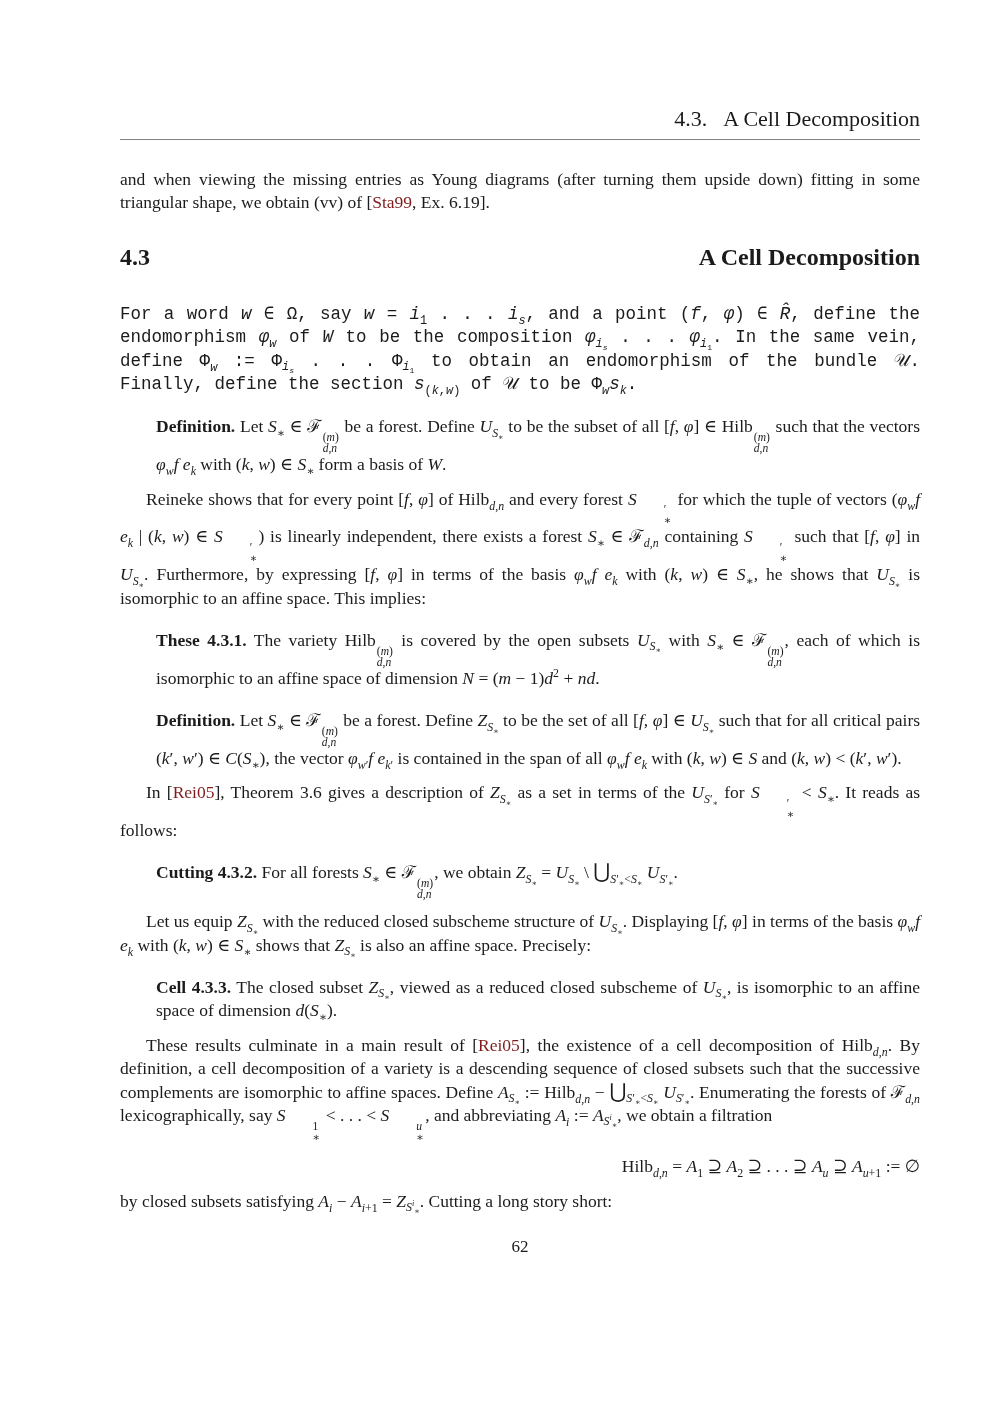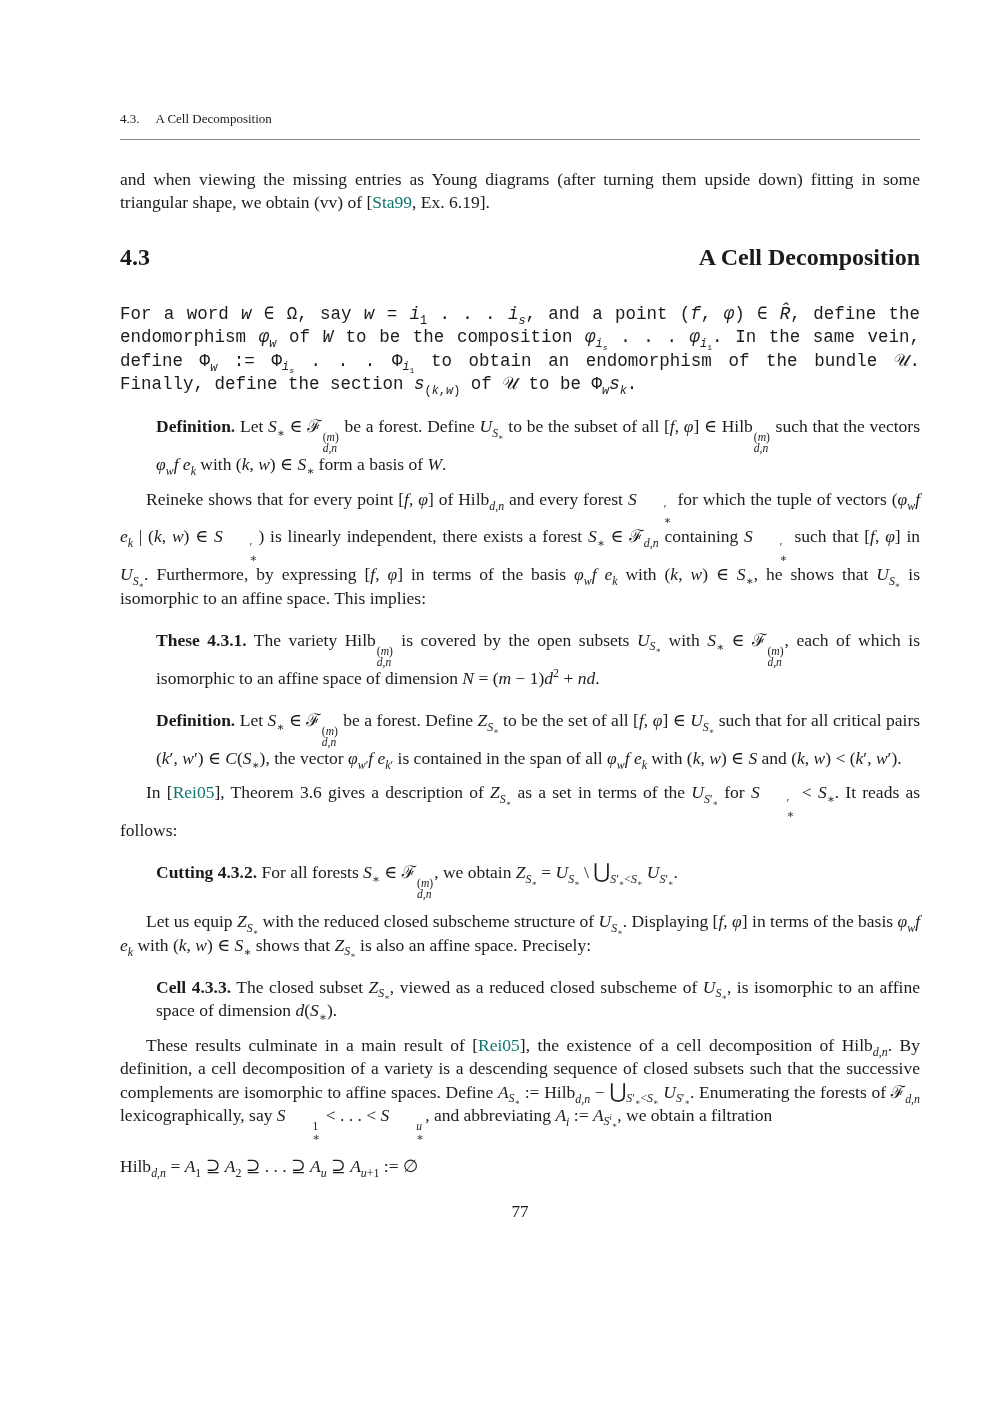--- a/index.html
+++ b/index.html
@@ -7,45 +7,45 @@
     position:relative;
     width:1000px;height:1414px;
     margin:0 auto;
     background:#ffffff;
     font-family:"Liberation Serif","DejaVu Serif",serif;
     color:#1b1b1b;
     overflow:hidden;
   }
   .textcol{position:absolute;left:120px;top:108px;width:800px;}
   .runhead{
-    display:flex;gap:16px;
-    font-size:13px;line-height:21px;
+    display:flex;justify-content:flex-end;gap:16px;
+    font-size:22px;line-height:21px;
     padding-bottom:10px;border-bottom:1.6px solid #838383;
   }
   .p{
     margin:0;text-align:justify;
     font-size:17.5px;line-height:23.4px;
   }
   .indent{text-indent:26px;}
   .sechead{
     margin:28px 0 0 0;
     font-size:24px;line-height:28px;font-weight:bold;
     display:flex;gap:24px;align-items:baseline;justify-content:space-between;
   }
   .mt-par{margin-top:11px;}
   .mt-blk{margin-top:19px;margin-left:36px;}
   .mt-first{margin-top:28px;}
   .mt-body{margin-top:32px;font-family:Liberation Mono, monospace;}
-  .eq{margin-top:12px;text-align:left;font-size:17.5px;line-height:24px;}
+  .eq{margin-top:12px;text-align:right;font-size:17.5px;line-height:24px;}
   .mt-after-eq{margin-top:12px;}
   .pagenum{margin-top:24px;text-align:center;font-size:17px;}
   i{font-style:italic;}
   b{font-weight:bold;}
   sub,sup{font-size:68%;line-height:0;}
-  .cite{color:#0f766e;text-decoration:none;cursor:pointer;}
+  .cite{color:#7f1d1d;text-decoration:none;cursor:pointer;}
   .cup{font-size:118%;line-height:0;}
   .ss{
     display:inline-flex;flex-direction:column;align-items:flex-start;
     vertical-align:-0.5em;height:1.2em;justify-content:space-between;
     margin:0 1px;overflow:visible;
   }
   .ss .t,.ss .b{display:block;font-size:66%;line-height:0.95;}
 </style>
 </head>
 <body>
@@ -117,17 +117,18 @@
     <p class="p mt-par indent">These results culminate in a main result of [<a class="cite">Rei05</a>], the existence of a cell decomposition of Hilb<sub><i>d</i>,<i>n</i></sub>. By definition, a cell decomposition of a variety is a descending sequence of closed subsets such that the successive complements are isomorphic to affine spaces.  Define <i>A</i><sub><i>S</i><sub>∗</sub></sub> := Hilb<sub><i>d</i>,<i>n</i></sub> − <span class="cup">⋃</span><sub><i>S</i>′<sub>∗</sub>&lt;<i>S</i><sub>∗</sub></sub> <i>U</i><sub><i>S</i>′<sub>∗</sub></sub>. Enumerating the forests of ℱ<sub><i>d</i>,<i>n</i></sub> lexicographically, say <i>S</i><span class="ss">
           <span class="t">1</span>
           <span class="b">∗</span>
         </span> &lt; . . . &lt; <i>S</i><span class="ss">
           <span class="t"><i>u</i></span>
           <span class="b">∗</span>
         </span>, and abbreviating <i>A</i><sub><i>i</i></sub> := <i>A</i><sub><i>S</i><sup><i>i</i></sup><sub>∗</sub></sub>, we obtain a filtration</p>
 
     <div class="eq">Hilb<sub><i>d</i>,<i>n</i></sub> = <i>A</i><sub>1</sub> ⊇ <i>A</i><sub>2</sub> ⊇ . . . ⊇ <i>A</i><sub><i>u</i></sub> ⊇ <i>A</i><sub><i>u</i>+1</sub> := ∅</div>
 
+    <p class="p mt-after-eq">by closed subsets satisfying <i>A</i><sub><i>i</i></sub> − <i>A</i><sub><i>i</i>+1</sub> = <i>Z</i><sub><i>S</i><sup><i>i</i></sup><sub>∗</sub></sub>. Cutting a long story short:</p>
 
-    <div class="pagenum">77</div>
+    <div class="pagenum">62</div>
 
   </div>
 </div>
 
 </body></html>

